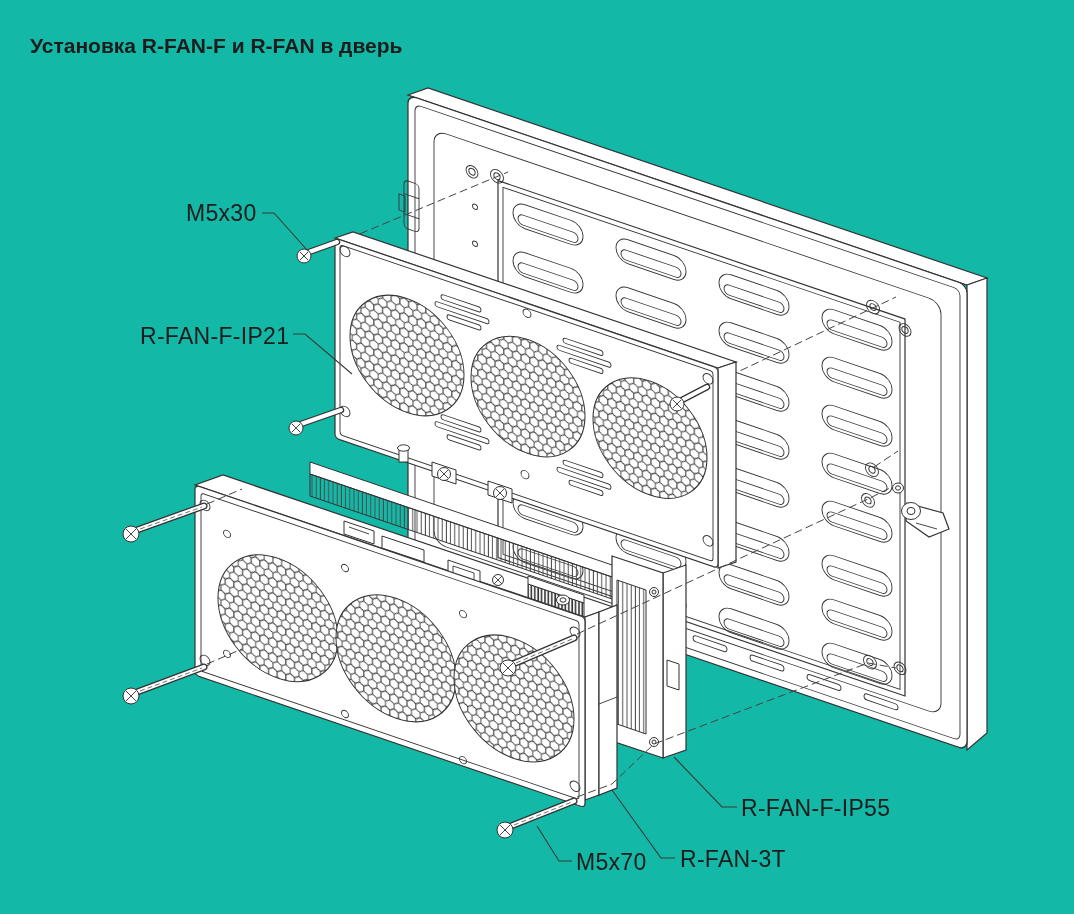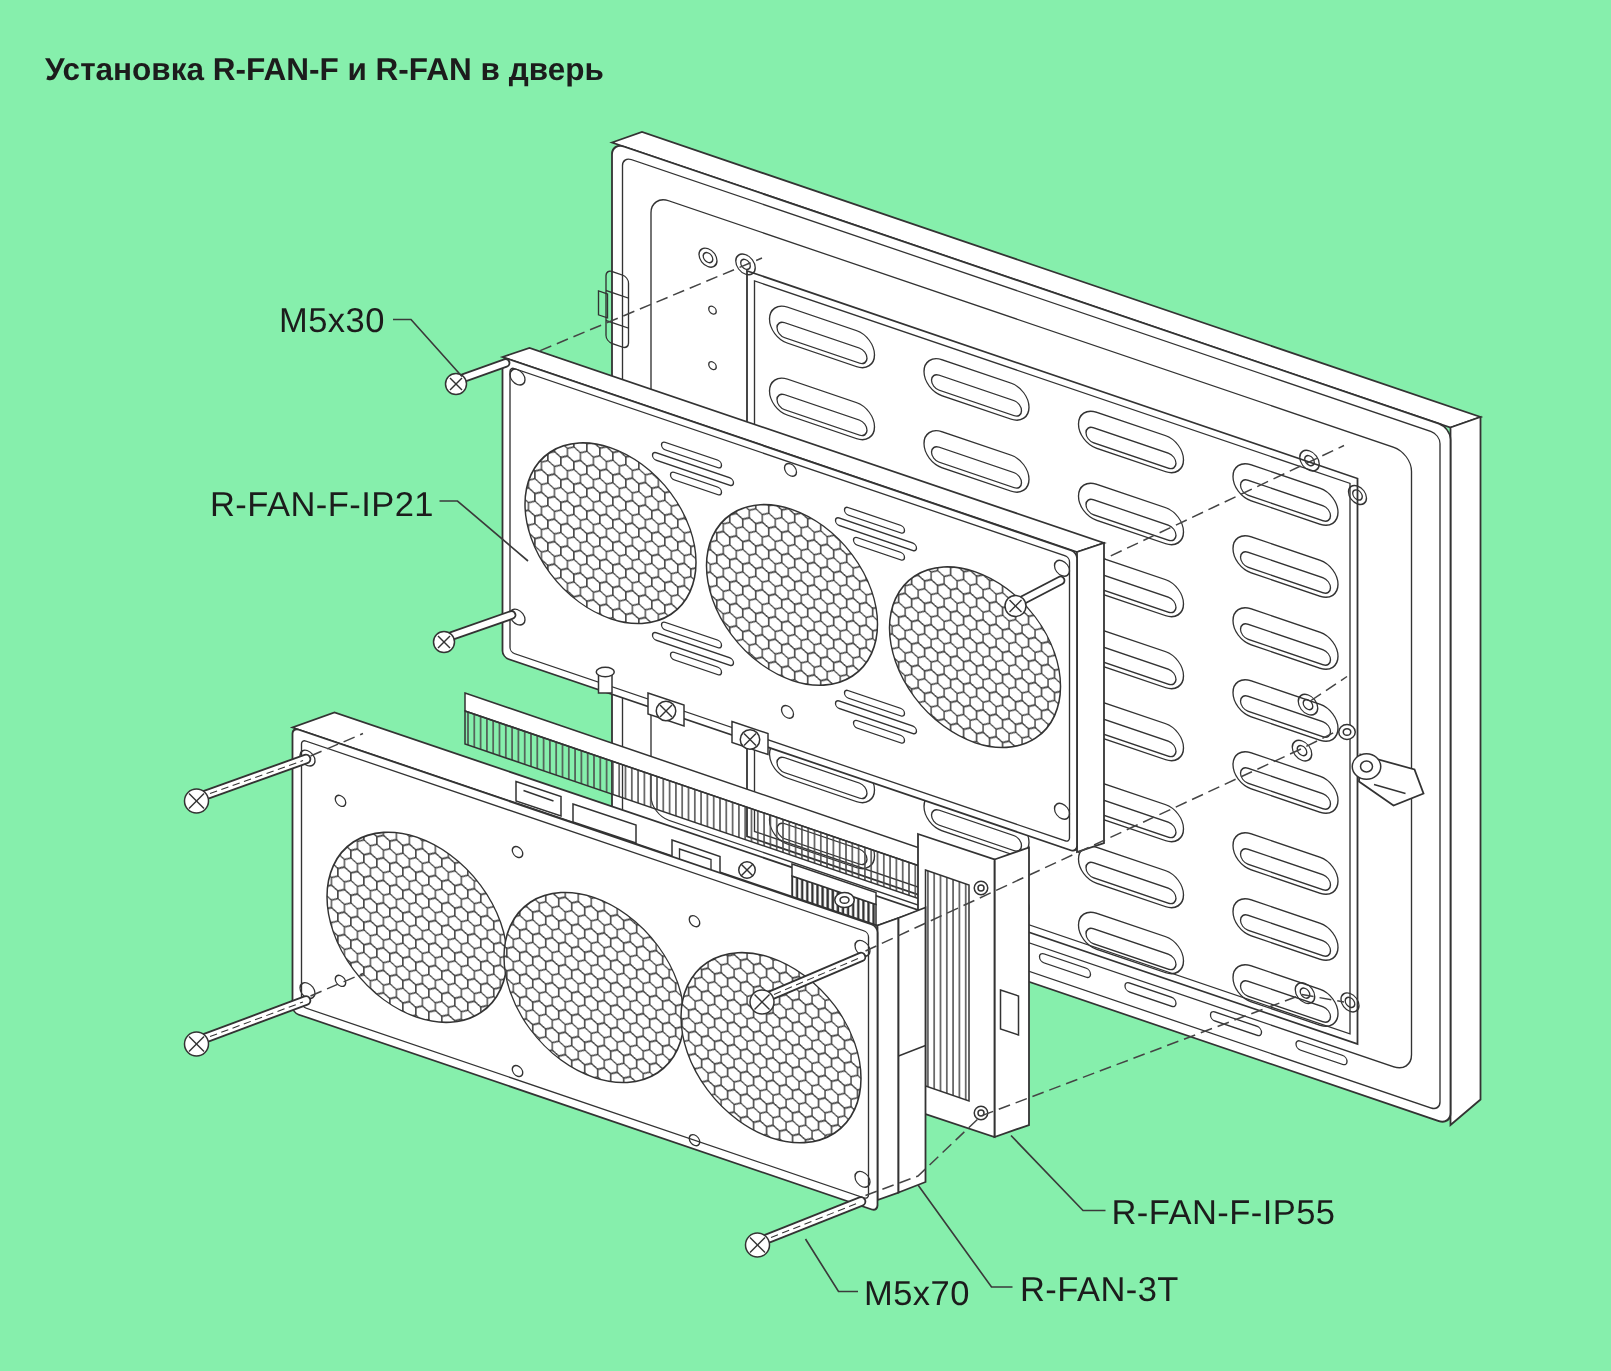--- a/index.html
+++ b/index.html
@@ -1,16 +1,16 @@
 <!DOCTYPE html>
 <html><head>
 <meta charset="utf-8">
 <style>
   html,body{margin:0;padding:0;background:#ffffff;}
-  .stage{position:relative;width:1074px;height:914px;background:#86efac;overflow:hidden;}
+  .stage{position:relative;width:1074px;height:914px;background:#14b8a6;overflow:hidden;}
   svg{display:block;}
   text{font-family:"Liberation Sans","DejaVu Sans",sans-serif;fill:#1c1c1c;}
   .title{font-size:21px;font-weight:bold;}
   .plabel{font-size:23px;letter-spacing:.3px;}
   .ln{stroke:#333;fill:none;stroke-width:1.2;}
   .fw{stroke:#333;fill:#fff;stroke-width:1.2;}
   .fwt{stroke:#333;fill:#fff;stroke-width:1;}
   .dash{stroke:#444;fill:none;stroke-width:1;stroke-dasharray:8 4;}
   .leader{stroke:#3a3a3a;fill:none;stroke-width:1.1;}
   .thin{stroke:#333;fill:none;stroke-width:.9;}

